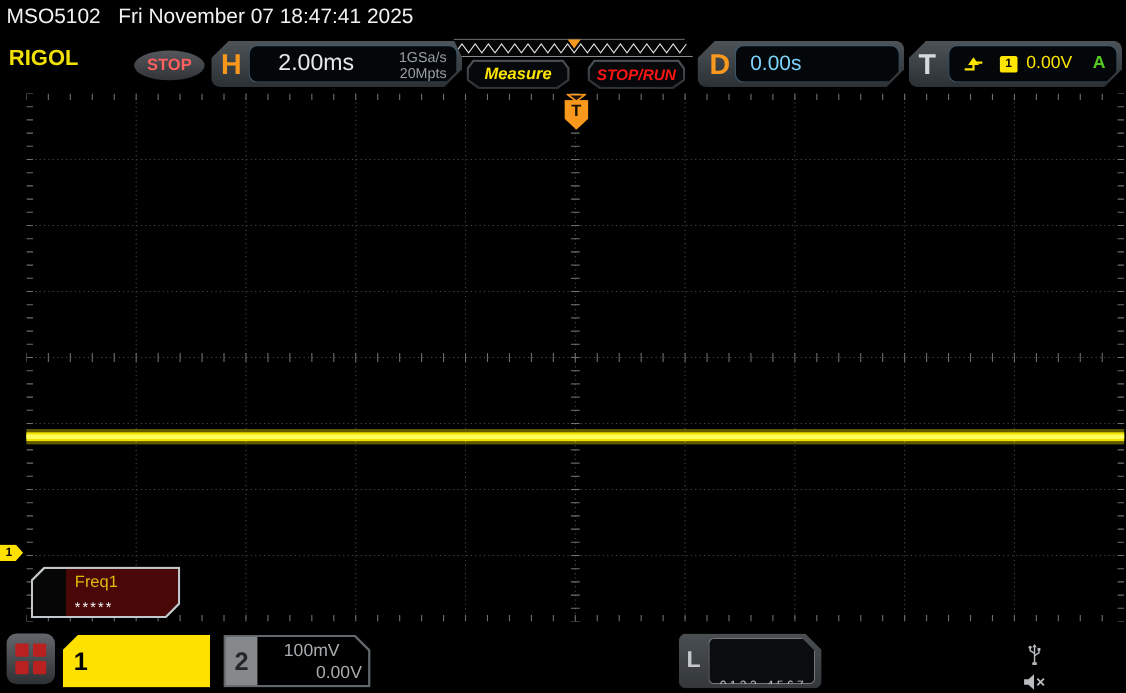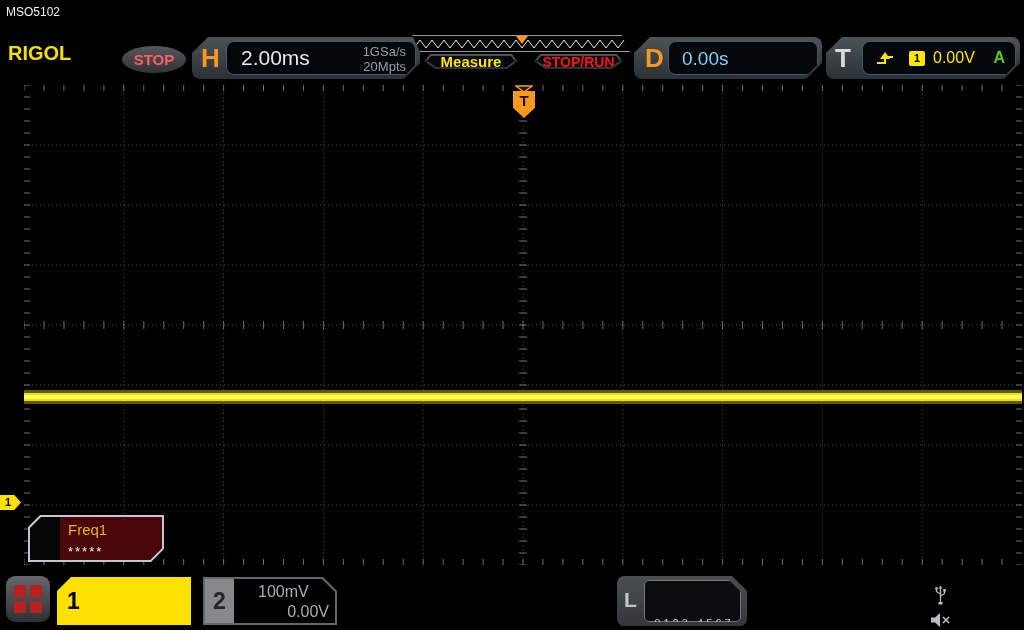--- a/index.html
+++ b/index.html
@@ -2,51 +2,51 @@
 <html><head>
 <meta charset="utf-8">
 <style>
   * { margin:0; padding:0; box-sizing:border-box; }
   html,body { width:1024px; height:630px; background:#000; overflow:hidden;
               font-family:"Liberation Sans", sans-serif; }
   .abs { position:absolute; }
   body { position:relative; }
 
   
-  #titlebar { left:6px; top:5px; color:#f2f2f2; font-size:12px; display:flex; gap:16px; }
+  #titlebar { left:6px; top:5px; color:#f2f2f2; font-size:19px; display:flex; gap:16px; }
 
   
   #brand { left:8px; top:42px; color:#f0e005; font-size:20px; font-weight:bold; letter-spacing:0px; }
   #stop-badge { left:122px; top:46px; width:64px; height:27px; border-radius:50%;
     background:linear-gradient(#54585c,#303437); color:#ff5f5f; font-weight:bold;
     font-size:15px; display:flex; align-items:center; justify-content:center; }
 
   .hgroup { background:linear-gradient(#4d5357,#2b3034); border-radius:8px;
     clip-path:polygon(16px 0, 100% 0, 100% calc(100% - 16px), calc(100% - 16px) 100%, 0 100%, 0 16px); }
   .glabel { font-size:26px; font-weight:bold; line-height:42px; }
   .orange { color:#f8981d; }
   .innerbox { position:absolute; top:4px; bottom:4px; background:#04070a;
     border:1px solid #3d5a6e; border-radius:8px;
     clip-path:polygon(0 0, 100% 0, 100% calc(100% - 11px), calc(100% - 11px) 100%, 0 100%); }
 
   #h-group { left:192px; top:37px; width:228px; height:42px; }
   #h-group .glabel { position:absolute; left:9px; top:0; }
   #h-inner { left:34px; right:4px; }
-  #h-timebase { position:absolute; left:14px; top:4px; color:#e8e8e8; font-size:21px; }
+  #h-timebase { position:absolute; left:26px; top:4px; color:#e8e8e8; font-size:21px; }
   #h-rates { position:absolute; right:9px; top:2px; text-align:right; color:#999fa4; font-size:13px; line-height:15px; }
 
   #preview-strip { left:412px; top:35px; width:218px; height:17px; background:#050505;
     border-top:1px solid #9a9a9a; border-bottom:1px solid #9a9a9a;
     clip-path:polygon(0 0, calc(100% - 8px) 0, 100% 100%, 8px 100%); }
   #preview-tri { left:104px; top:0; width:0; height:0; border-left:6px solid transparent;
     border-right:6px solid transparent; border-top:8px solid #f8981d; }
 
-  .hexbtn { height:15px; background:linear-gradient(#4d5357,#2b3034);
+  .hexbtn { height:27px; background:linear-gradient(#4d5357,#2b3034);
     clip-path:polygon(6px 0, calc(100% - 6px) 0, 100% 8px, 100% calc(100% - 8px),
-      calc(100% - 11px) 100%, 11px 100%, 0 calc(100% - 8px), 0 8px); }
+      calc(100% - 11px) 100%, 11px 100%, 0 calc(100% - 8px), 0 8px);font-style:italic; }
   .hexbtn .inner { position:absolute; inset:2px; background:#060809;
     clip-path:polygon(5px 0, calc(100% - 5px) 0, 100% 7px, 100% calc(100% - 7px),
       calc(100% - 10px) 100%, 10px 100%, 0 calc(100% - 7px), 0 7px);
     display:flex; align-items:center; justify-content:center; font-weight:bold; }
   #measure-btn { left:424px; top:54px; width:94px; }
   #measure-btn .inner { color:#ffe600; font-size:15px; }
   #stoprun-btn { left:534px; top:54px; width:89px; }
   #stoprun-btn .inner { color:#ff1414; font-size:14px; }
 
   #d-group { left:634px; top:37px; width:188px; height:42px; }
@@ -127,20 +127,21 @@
     color:#c3c7ca; font-size:11px; text-align:center; padding-top:5px; line-height:15px; white-space:pre; }
 
   #status { left:920px; top:585px; display:flex; align-items:center; gap:7px; color:#c3c7cc;flex-direction:column; }
   #clock { font-size:16px; }
 </style>
 </head>
 <body>
 
 <div id="titlebar" class="abs">
   <span>MSO5102</span>
+  <span>Fri November 07 18:47:41 2025</span>
 </div>
 
 <div id="brand" class="abs">RIGOL</div>
 <div id="stop-badge" class="abs">STOP</div>
 
 <div id="h-group" class="abs hgroup">
   <span class="glabel orange">H</span>
   <div id="h-inner" class="innerbox">
     <span id="h-timebase">2.00ms</span>
     <div id="h-rates">

